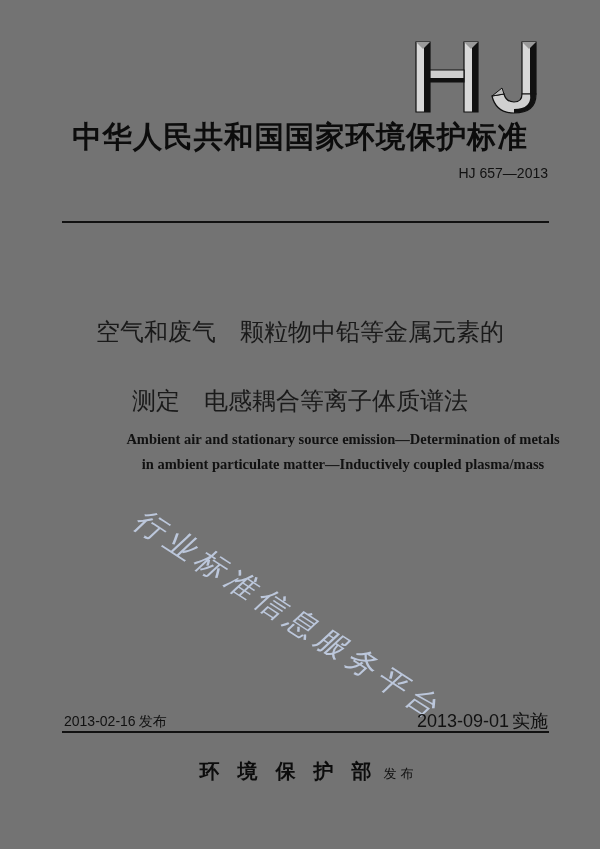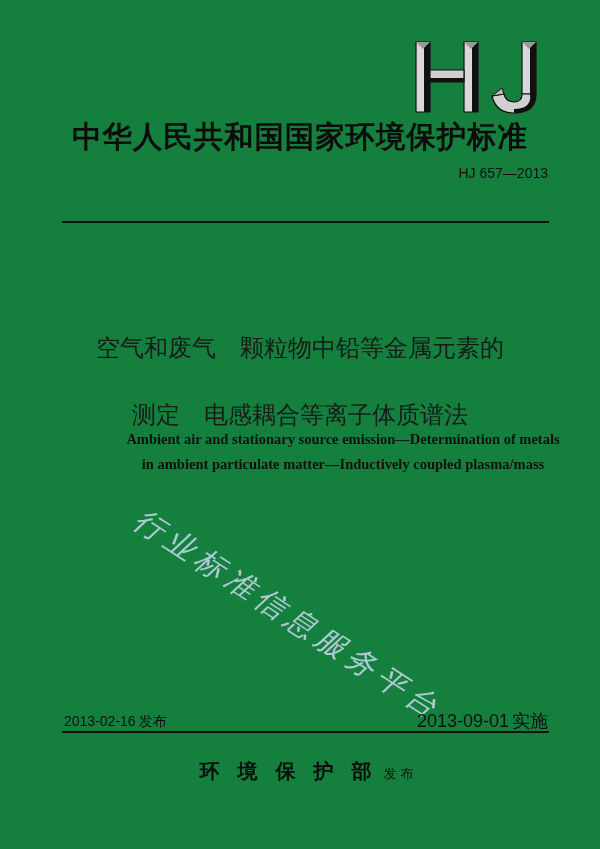--- a/index.html
+++ b/index.html
@@ -12,21 +12,21 @@
       height: 849px;
       position: relative;
       overflow: hidden;
       color: #111111;
       font-family: "DejaVu Sans", "Liberation Sans", sans-serif;
     }
     .page {
       position: absolute;
       left: 0; top: 0;
       width: 600px; height: 849px;
-      background: #15803d;
+      background: #737373;
     }
     
     .hj-logo {
       position: absolute;
       left: 412px;
       top: 40px;
       width: 148px;
       height: 74px;
     }
     .hj-logo svg { width: 100%; height: 100%; display: block; }
@@ -68,22 +68,22 @@
       position: absolute;
       left: 0;
       width: 600px;
       text-align: center;
       font-family: "DejaVu Sans", "Liberation Sans", sans-serif;
       font-size: 24px;
       color: #1a1a1a;
       line-height: 32px;
       white-space: pre;
     }
-    .cn-title.l1 { top: 332px; }
-    .cn-title.l2 { top: 385px; margin-top: 14px; }
+    .cn-title.l1 { top: 316px; }
+    .cn-title.l2 { top: 385px; }
 
     .en-title {
       position: absolute;
       left: 0;
       width: 600px;
       text-align: center;
       font-family: "Liberation Serif", "DejaVu Serif", serif;
       font-weight: bold;
       font-size: 14.5px;
       color: #111111;

